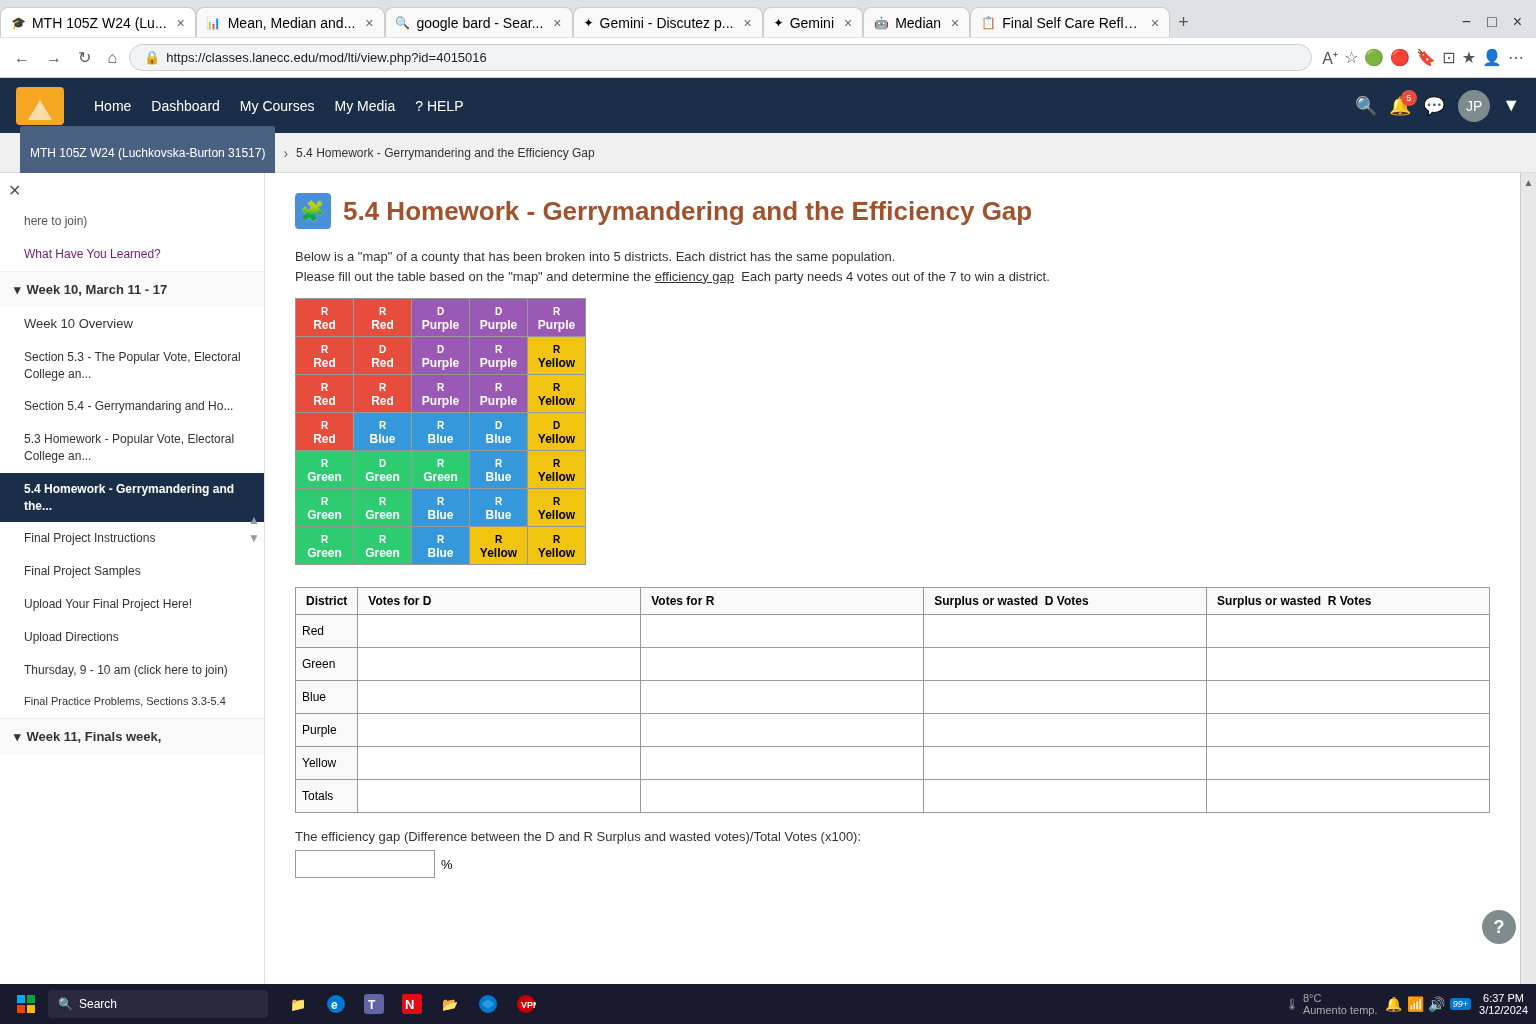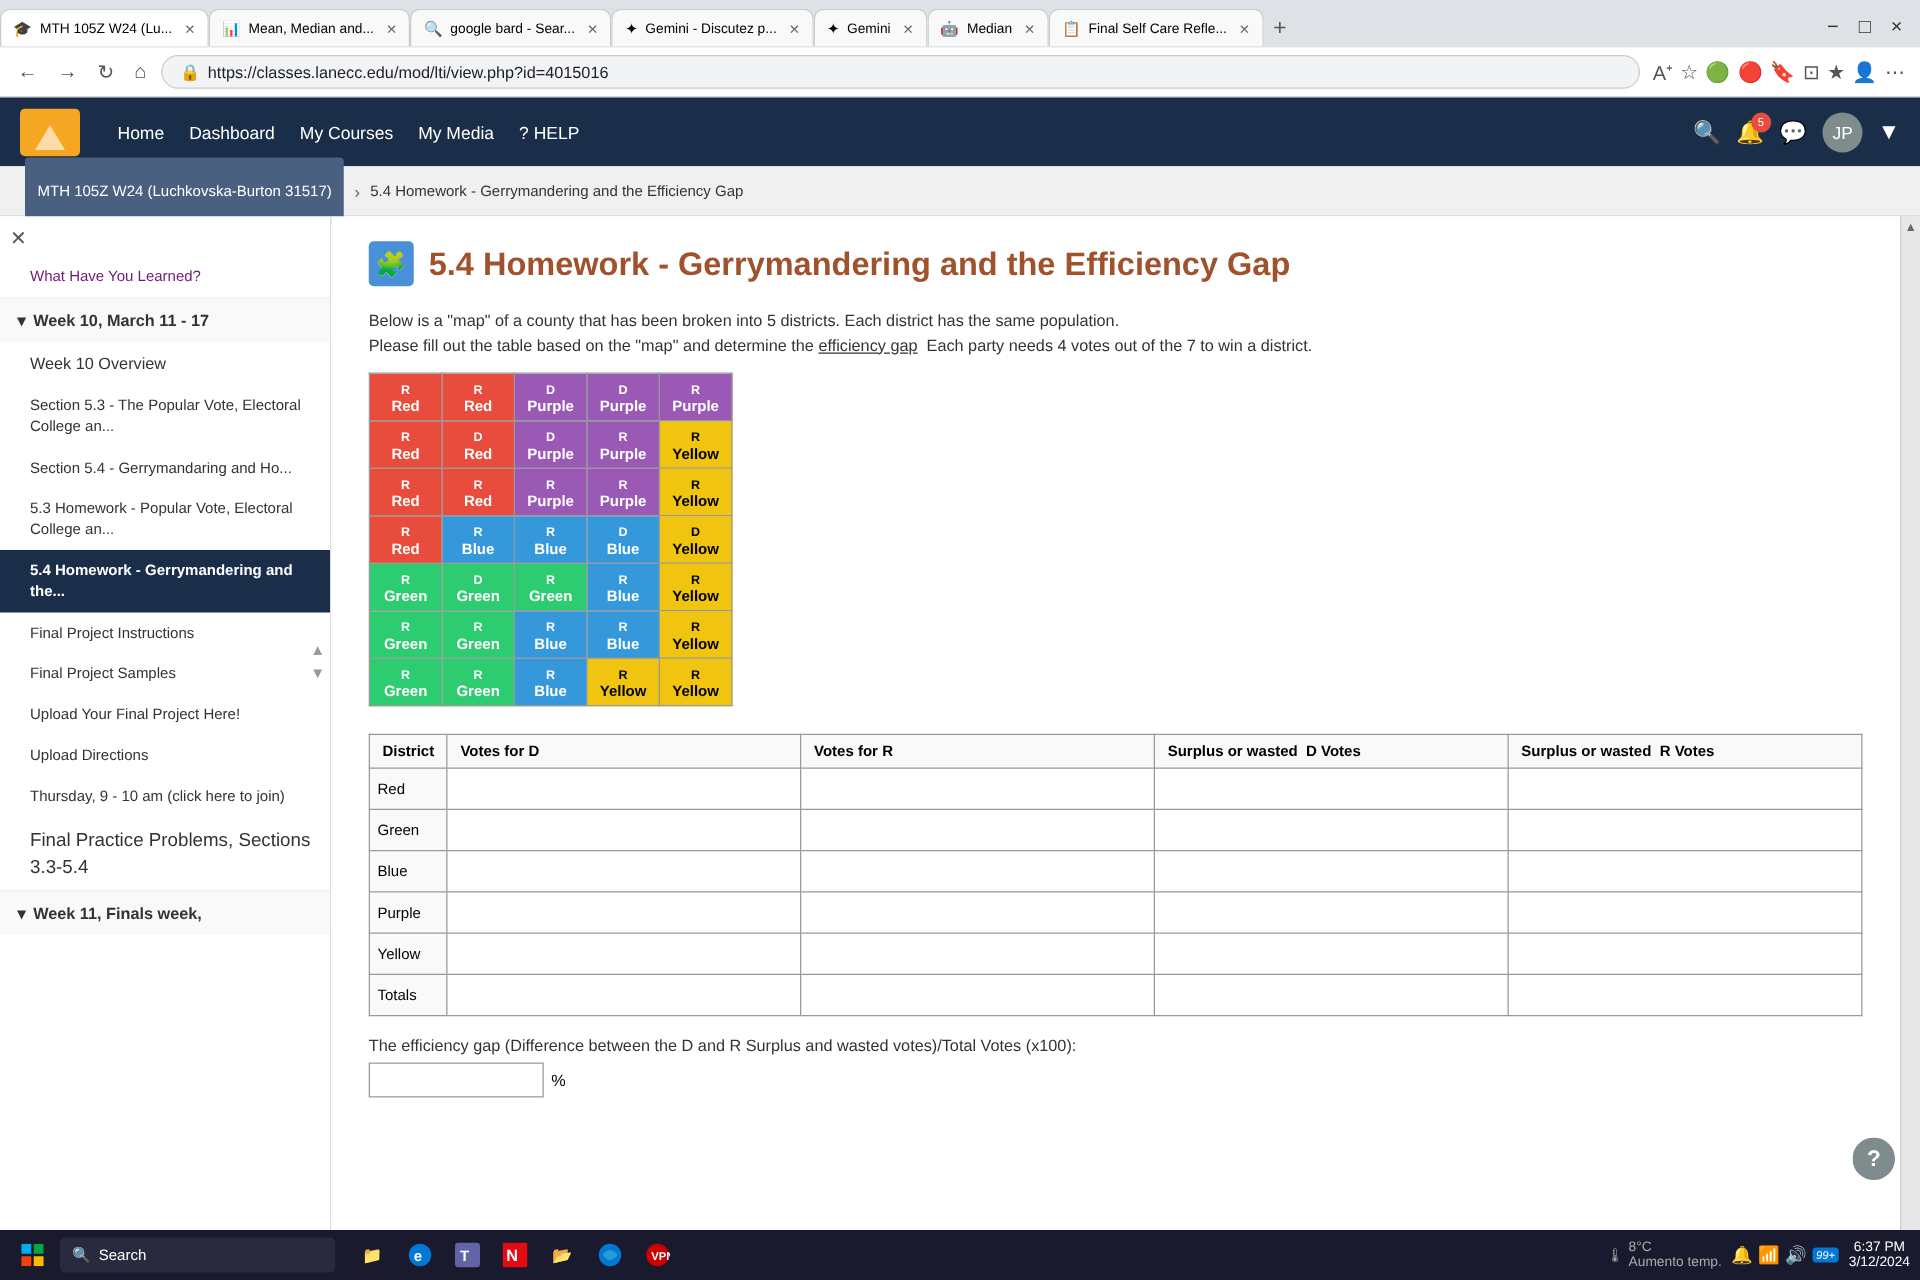--- a/index.html
+++ b/index.html
@@ -3,21 +3,21 @@
   <meta charset="utf-8">
   <style>
     * { margin: 0; padding: 0; box-sizing: border-box; }
     body { font-family: Arial, sans-serif; font-size: 13px; background: #f0f0f0; overflow: hidden; width: 1536px; height: 1024px; }
 
     
     .browser-chrome { background: #dee1e6; width: 100%; }
     .tab-bar { display: flex; align-items: center; background: #dee1e6; padding: 6px 0 0 0; height: 38px; gap: 0; }
     .tab { display: flex; align-items: center; background: #f9f9f9; border-radius: 8px 8px 0 0; padding: 0 10px; height: 30px; font-size: 12px; max-width: 200px; border: 1px solid #ccc; border-bottom: none; gap: 6px; cursor: pointer; }
     .tab.active { background: #fff; z-index: 1; }
-    .tab-title { white-space: nowrap; overflow: hidden; text-overflow: ellipsis; font-size: 11px; max-width: 140px; }
+    .tab-title { white-space: nowrap; overflow: hidden; text-overflow: ellipsis; font-size: 14px; max-width: 140px; }
     .tab-close { font-size: 14px; color: #666; cursor: pointer; margin-left: 4px; }
     .tab-add { background: none; border: none; font-size: 18px; color: #555; cursor: pointer; padding: 0 8px; }
     .window-controls { display: flex; align-items: center; margin-left: auto; padding-right: 8px; gap: 4px; }
     .win-btn { background: none; border: none; font-size: 16px; color: #333; cursor: pointer; padding: 2px 6px; }
 
     .address-bar { display: flex; align-items: center; background: #fff; height: 40px; padding: 0 10px; gap: 8px; border-bottom: 1px solid #ccc; }
     .nav-btn { background: none; border: none; font-size: 16px; color: #555; cursor: pointer; padding: 4px; }
     .url-bar { flex: 1; background: #f1f3f4; border: 1px solid #ccc; border-radius: 20px; padding: 5px 14px; font-size: 13px; color: #333; display: flex; align-items: center; gap: 6px; }
     .url-text { font-size: 13px; color: #202124; }
     .addr-icon { font-size: 16px; color: #555; cursor: pointer; padding: 2px; }
@@ -208,38 +208,39 @@
   <span class="breadcrumb-sep">›</span>
   <span class="breadcrumb-current">5.4 Homework - Gerrymandering and the Efficiency Gap</span>
 </div>
 
 <div class="main-layout">
 
   <div class="sidebar">
     <span class="sidebar-close">✕</span>
     <div style="padding-top: 32px;"></div>
 
+    <div class="sidebar-item" style="padding-left: 24px; font-size:12px; color:#555;">here to join)</div>
     <div class="sidebar-item" style="padding-left: 24px; font-size:12px; color:#701a75;">What Have You Learned?</div>
 
     <div class="sidebar-section">
       <span>▾</span>
       <span>Week 10, March 11 - 17</span>
     </div>
 
     <div class="sidebar-item">Week 10 Overview</div>
     <div class="sidebar-item" style="font-size:12px;">Section 5.3 - The Popular Vote, Electoral College an...</div>
     <div class="sidebar-item" style="font-size:12px;">Section 5.4 - Gerrymandaring and Ho...</div>
     <div class="sidebar-item" style="font-size:12px;">5.3 Homework - Popular Vote, Electoral College an...</div>
     <div class="sidebar-item active" style="font-size:12px;">5.4 Homework - Gerrymandering and the...</div>
     <div class="sidebar-item" style="font-size:12px;">Final Project Instructions</div>
     <div class="sidebar-item" style="font-size:12px;">Final Project Samples</div>
     <div class="sidebar-item" style="font-size:12px;">Upload Your Final Project Here!</div>
     <div class="sidebar-item" style="font-size:12px;">Upload Directions</div>
     <div class="sidebar-item" style="font-size:12px;">Thursday, 9 - 10 am (click here to join)</div>
-    <div class="sidebar-item" style="font-size:15px;">Final Practice Problems, Sections 3.3-5.4</div>
+    <div class="sidebar-item" style="font-size:11px;">Final Practice Problems, Sections 3.3-5.4</div>
 
     <div class="sidebar-section">
       <span>▾</span>
       <span>Week 11, Finals week,</span>
     </div>
 
     <div style="position: absolute; right: 4px; top: 40%; display: flex; flex-direction: column; gap: 4px;">
       <span style="font-size:12px; color:#999; cursor:pointer;">▲</span>
       <span style="font-size:12px; color:#999; cursor:pointer;">▼</span>
     </div>

